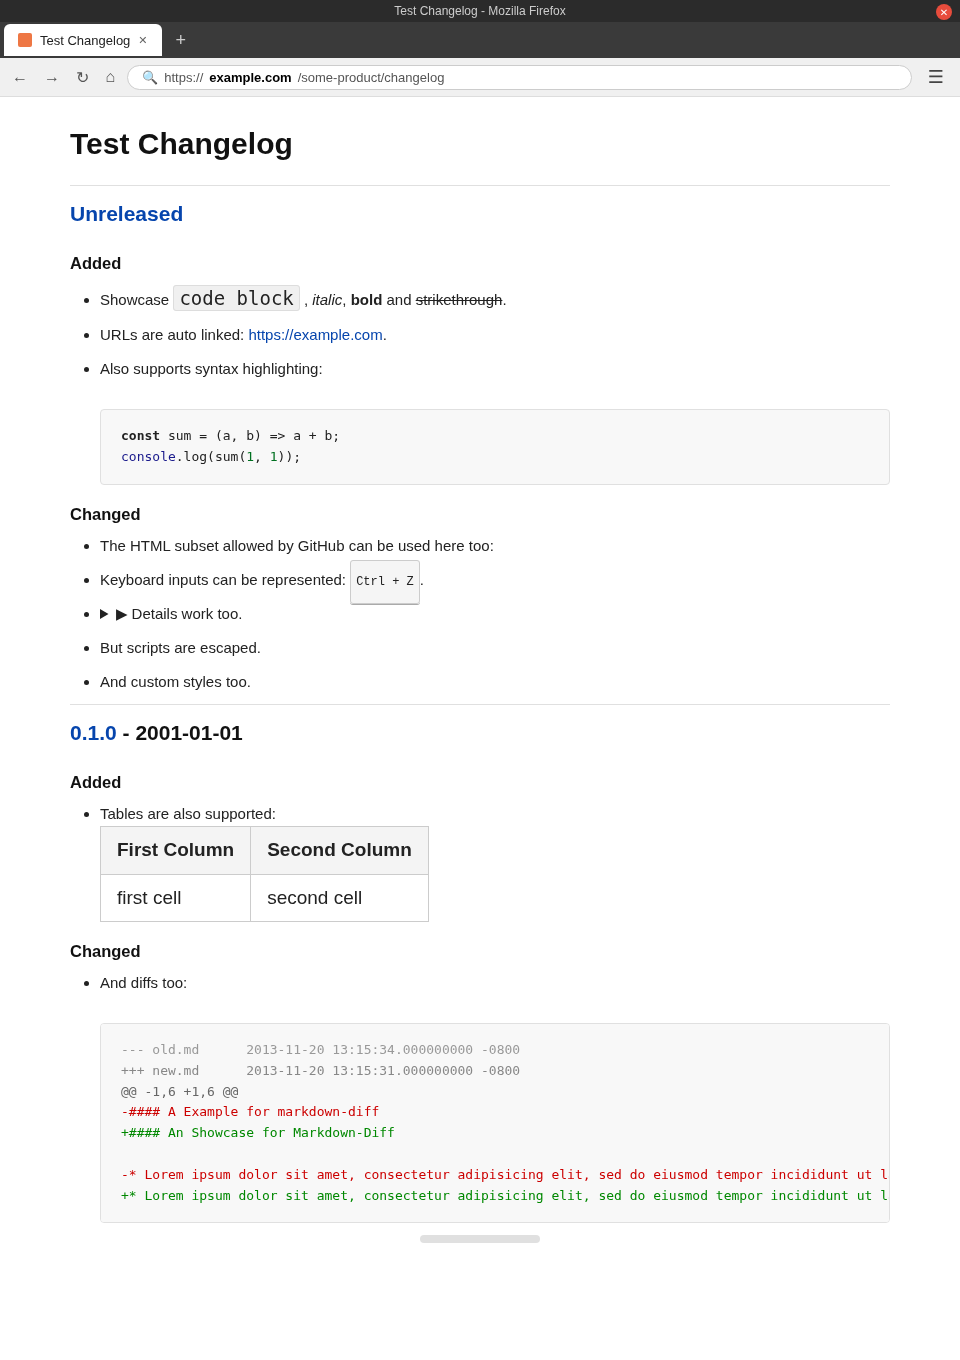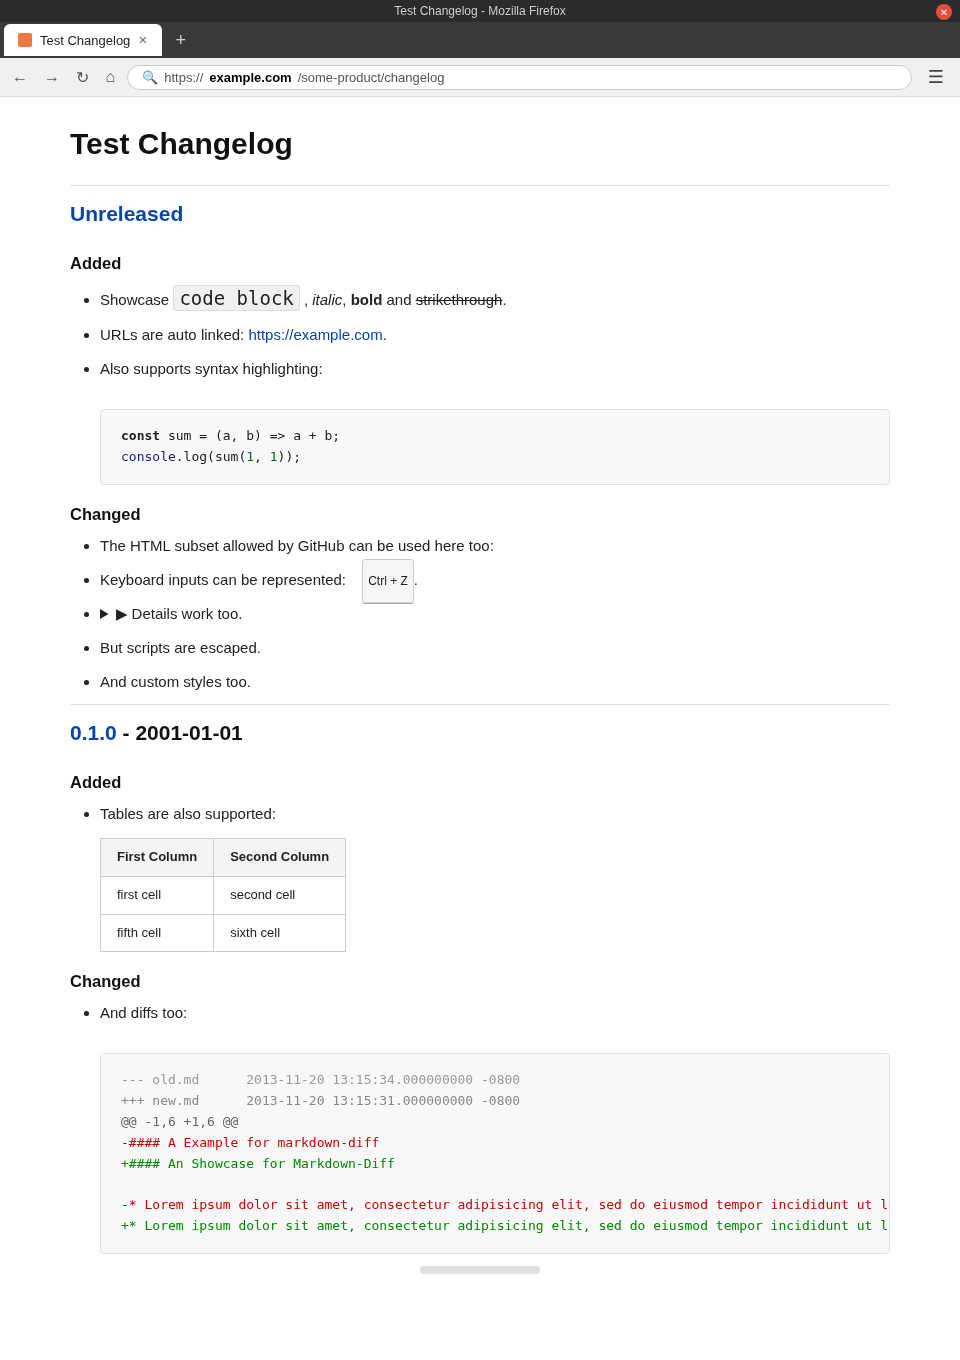--- a/index.html
+++ b/index.html
@@ -143,24 +143,23 @@
       padding: 1px 5px;
       font-family: monospace;
       font-size: 19px;
     }
 
     .kbd {
       background: #f5f5f5;
       border: 1px solid #ccc;
       border-radius: 3px;
       padding: 14px 5px;
-      font-family: Liberation Sans, sans-serif;
+      font-family: Liberation Mono, monospace;
       font-size: 12px;
       box-shadow: 0 1px 0 #aaa;
-      margin-left: 12px;
     }
 
     em { font-style: italic; margin-top: 16px; }
     strong { font-weight: 700; }
     s, del { text-decoration: line-through; }
 
     a.text-link {
       color: #0645ad;
       text-decoration: none;
     }
@@ -183,22 +182,22 @@
     
     .diff-meta { color: #999; }
     .diff-meta2 { color: #888; }
     .diff-hunk { color: #666; }
     .diff-del { color: #c00; }
     .diff-add { color: #080; }
 
     
     .data-table {
       border-collapse: collapse;
-      margin: 12px 0 12px 0;
-      font-size: 13px;
+      margin: 0 0 12px 0;
+      font-size: 19px;
     }
     .data-table th {
       background: #f4f4f4;
       border: 1px solid #ccc;
       padding: 8px 16px;
       text-align: left;
       font-weight: 700;
     }
     .data-table td {
       border: 1px solid #ccc;
@@ -306,24 +305,20 @@
           <tr>
             <th>First Column</th>
             <th>Second Column</th>
           </tr>
         </thead>
         <tbody>
           <tr>
             <td>first cell</td>
             <td>second cell</td>
           </tr>
-          <tr>
-            <td>fifth cell</td>
-            <td>sixth cell</td>
-          </tr>
         </tbody>
       </table>
     </li>
   </ul>
 
   <h3 class="sub-heading">Changed</h3>
 
   <ul class="content-list">
     <li>
       <span>And diffs too:</span>

